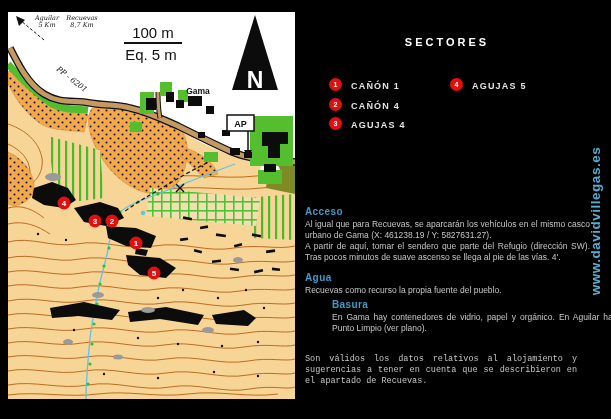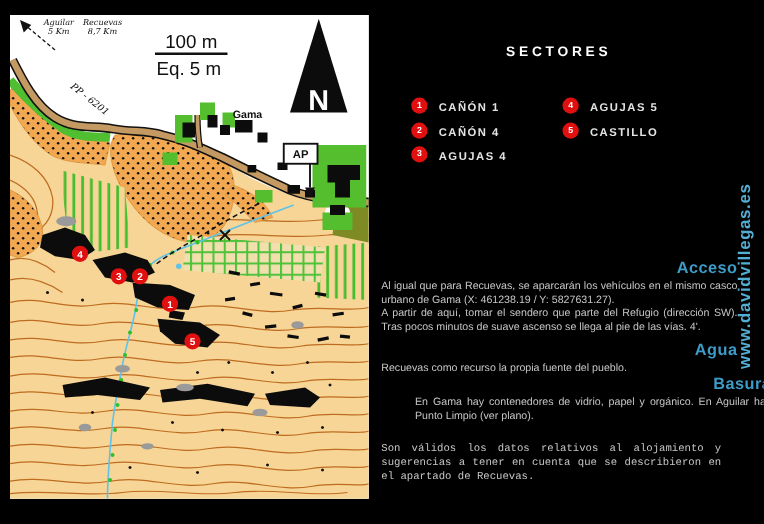--- a/index.html
+++ b/index.html
@@ -11,21 +11,21 @@
   
   .panel{position:absolute;left:292px;top:0;width:364px;height:419px;padding-left:27px;}
   .panel-title{position:absolute;left:10px;top:36px;width:290px;text-align:center;
       color:#fff;font-size:11px;font-weight:bold;letter-spacing:3px;}
   .sector-item{position:absolute;height:14px;display:flex;align-items:flex-end;}
   .sector-num{width:13px;height:13px;border-radius:50%;background:#e01010;color:#fff;
       font-size:7px;font-weight:bold;display:flex;align-items:center;justify-content:center;
       flex:0 0 13px;}
   .sector-label{margin-left:9px;color:#e3e3e3;font-size:9px;font-weight:bold;letter-spacing:1.2px;}
   .section{position:absolute;left:13px;width:285px;}
-  .section h3{margin:0 0 2px 0;color:#3d9bc7;font-size:13px;font-weight:bold;letter-spacing:.4px;text-align:right;}
+  .section h3{margin:0 0 2px 0;color:#3d9bc7;font-size:10px;font-weight:bold;letter-spacing:.4px;}
   .section p{margin:0;color:#c6c6c6;font-size:8.5px;line-height:11px;text-align:justify;}
   .footer-note{position:absolute;left:13px;top:354px;width:272px;color:#c6c6c6;
       font-size:8.5px;line-height:11px;text-align:justify;font-family:Liberation Mono, monospace;}
   .watermark{position:absolute;left:481px;top:213px;width:230px;height:16px;
       transform:rotate(-90deg);transform-origin:center;text-align:center;
       color:#54add2;font-size:13.5px;font-weight:bold;letter-spacing:.5px;}
 </style>
 </head>
 <body>
 
@@ -274,24 +274,20 @@
   </div>
   <div class="sector-item" style="left:37px;top:116px;">
     <span class="sector-num">3</span>
     <span class="sector-label">AGUJAS 4</span>
   </div>
 
   <div class="sector-item" style="left:158px;top:77px;">
     <span class="sector-num">4</span>
     <span class="sector-label">AGUJAS 5</span>
   </div>
-  <div class="sector-item" style="left:158px;top:97px;">
-    <span class="sector-num">5</span>
-    <span class="sector-label">CASTILLO</span>
-  </div>
 
   <div class="section" style="top:206px;">
     <h3>Acceso</h3>
     <p>Al igual que para Recuevas, se aparcarán los vehículos en el mismo casco urbano de Gama (X: 461238.19 / Y: 5827631.27).</p>
     <p>A partir de aquí, tomar el sendero que parte del Refugio (dirección SW). Tras pocos minutos de suave ascenso se llega al pie de las vías. 4'.</p>
   </div>
 
   <div class="section" style="top:272px;">
     <h3>Agua</h3>
     <p>Recuevas como recurso la propia fuente del pueblo.</p>

